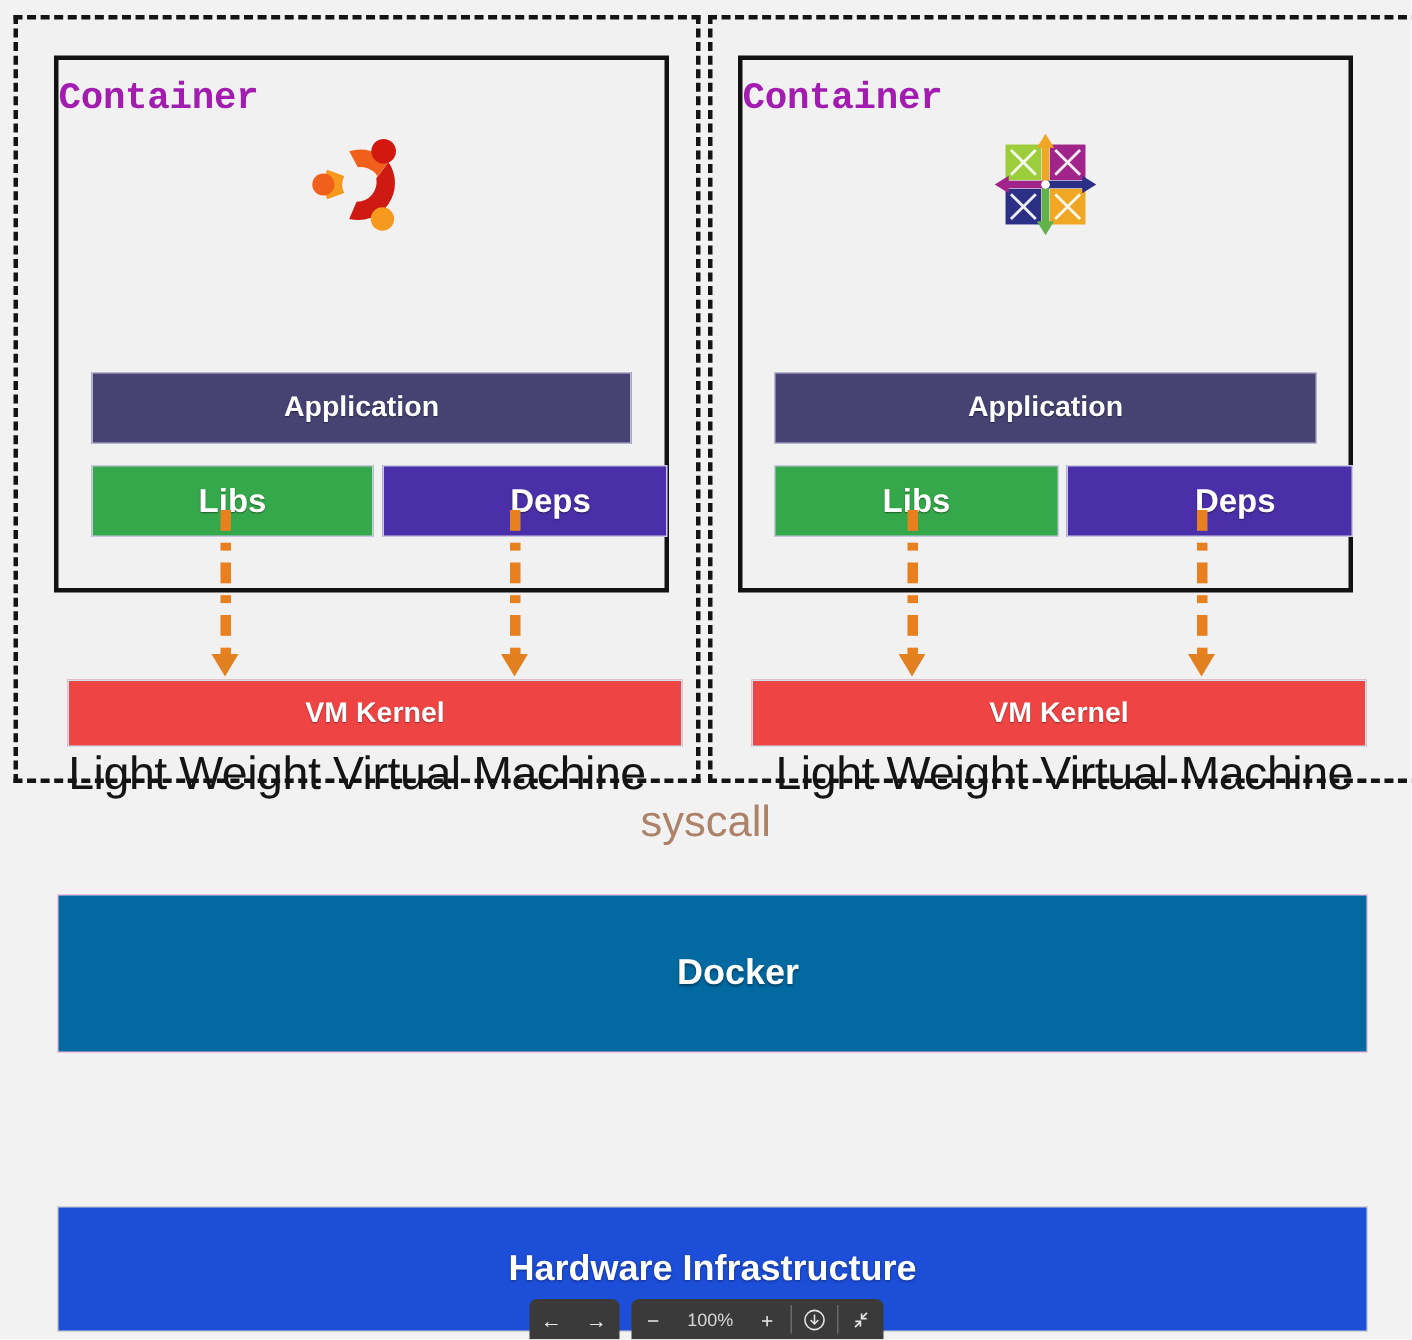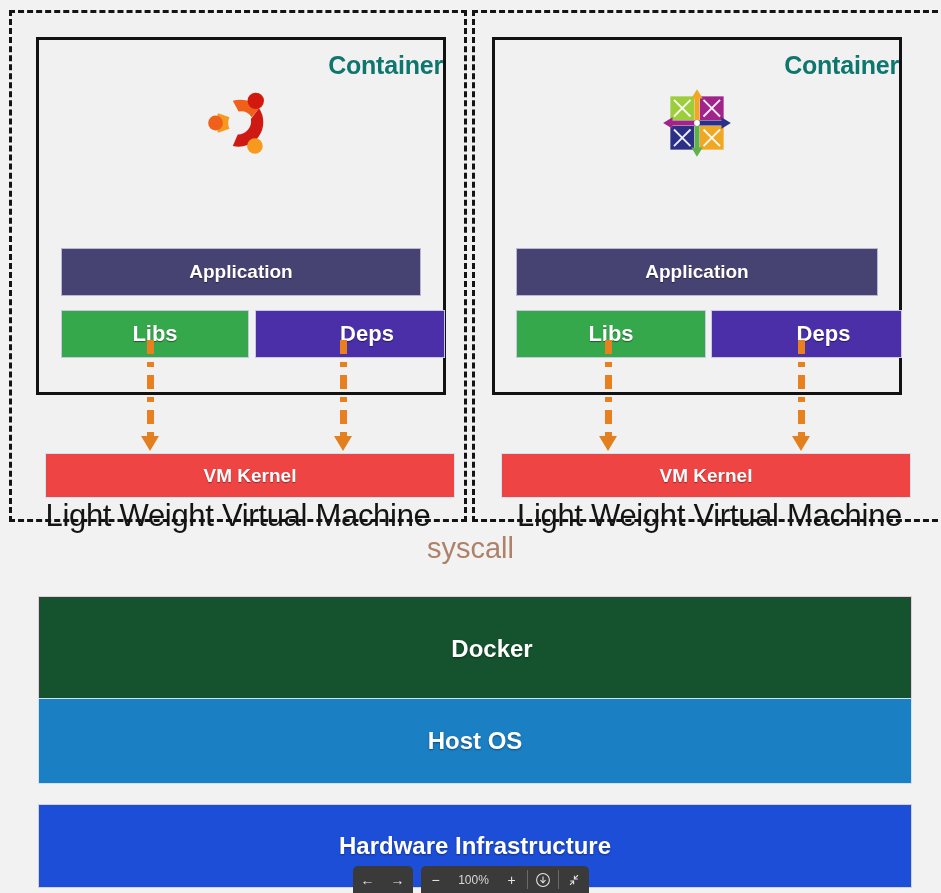--- a/index.html
+++ b/index.html
@@ -37,26 +37,27 @@
     top: 24px;
     height: 358px;
     border: 3px solid #121212;
     background: #f1f1f1;
     box-sizing: border-box;
   }
   #container-left  { left: 24px;  width: 410px; }
   #container-right { left: 17px;  width: 410px; }
 
   .container-title {
-    text-align: right;
+    text-align: left;
     font-size: 25px;
     font-weight: bold;
-    color: #0f766e;
+    color: #a21caf;
     margin-top: 11px;
     letter-spacing: -0.2px;
+    font-family: Liberation Mono, monospace;
   }
 
   
   .logo-wrap {
     display: flex;
     justify-content: center;
     align-items: center;
     height: 86px;
   }
 
@@ -171,21 +172,21 @@
     left: 38px;
     width: 874px;
     color: #ffffff;
     font-weight: bold;
     display: flex;
     align-items: center;
     justify-content: center;
     text-shadow: 0 1px 2px rgba(0,0,0,0.4);
     box-sizing: border-box;
   }
-  #docker-bar   { top: 596px; height: 106px; background: #14532d; border: 1px solid #f6c4e2; font-size: 24px; padding-left: 34px; }
+  #docker-bar   { top: 596px; height: 106px; background: #0369a1; border: 1px solid #f6c4e2; font-size: 24px; padding-left: 34px; }
   #hostos-bar   { top: 698px; height: 86px; background: #1b7fc4; border: 1px solid #cfe2f0; font-size: 24px; }
   #hardware-bar { top: 804px; height: 84px; background: #1d4ed8; border: 1px solid #d2d2d2; font-size: 24px; }
 
   
   #viewer-toolbar {
     position: absolute;
     left: 0;
     right: 0;
     bottom: 0;
     height: 30px;
@@ -325,21 +326,20 @@
     </div>
 
     <div class="kernel-bar" id="kernel-right">VM Kernel</div>
 
     <div class="vm-caption">Light Weight Virtual Machine</div>
   </div>
 
   <div id="syscall-label">syscall</div>
 
   <div class="host-bar" id="docker-bar">Docker</div>
-  <div class="host-bar" id="hostos-bar">Host OS</div>
   <div class="host-bar" id="hardware-bar">Hardware Infrastructure</div>
 
   <div id="viewer-toolbar">
 
     <div class="tb-group">
       <div class="tb-btn">←</div>
       <div class="tb-btn">→</div>
     </div>
 
     <div class="tb-group">

